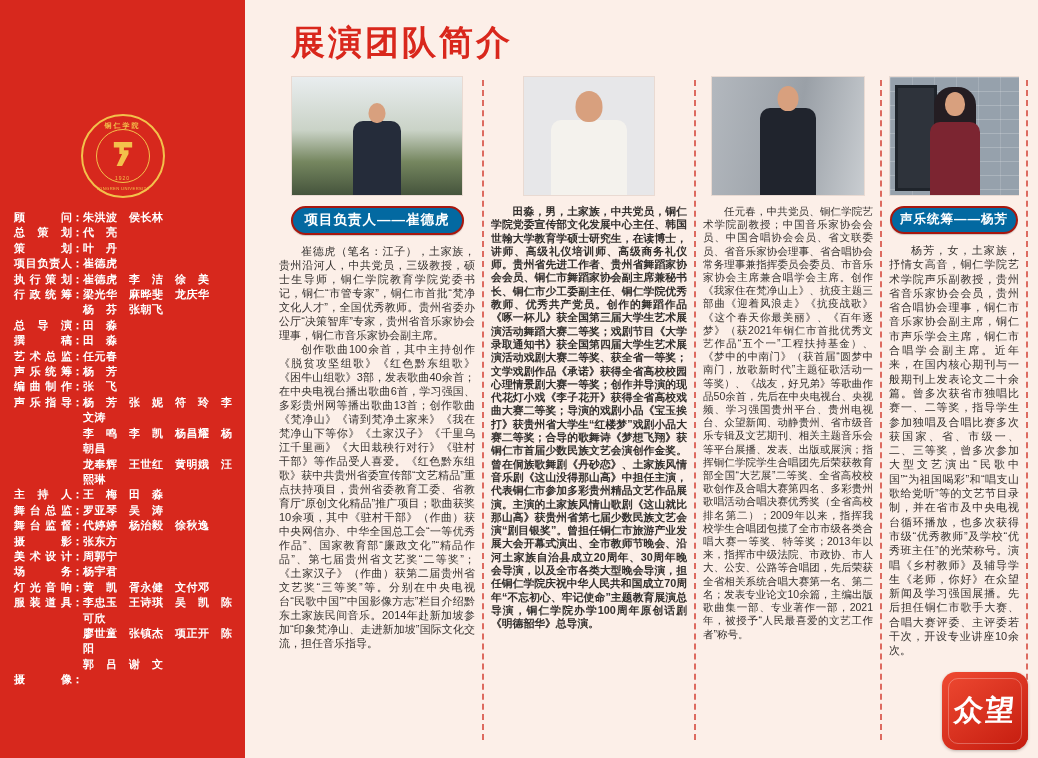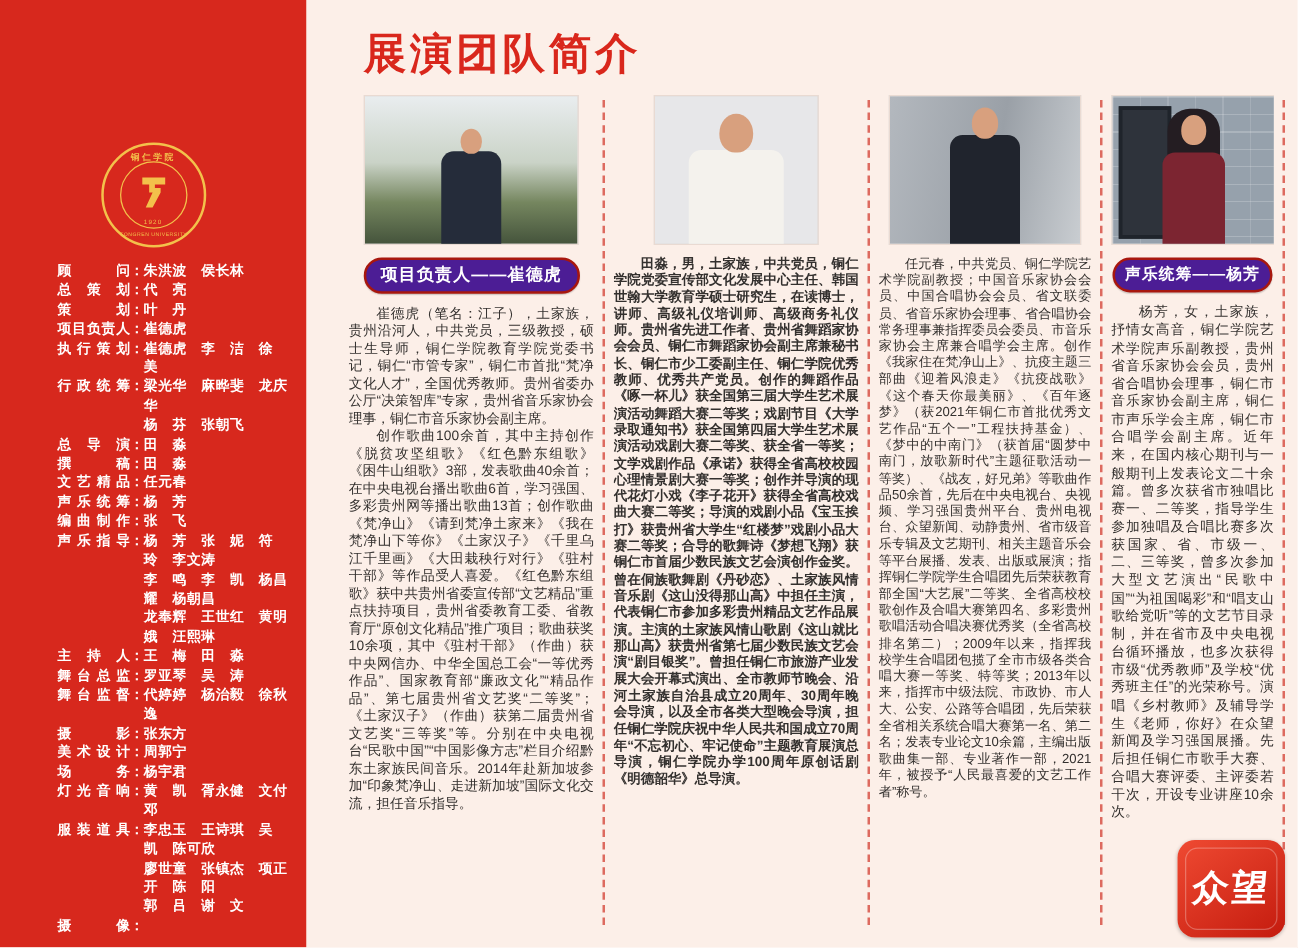--- a/index.html
+++ b/index.html
@@ -9,21 +9,21 @@
   
   .sidebar{flex:0 0 245px;background:#d7281d;color:#fff;overflow:hidden;}
   .seal{position:relative;margin:114px auto 0;width:80px;height:80px;border:2px solid #f3c14b;border-radius:50%;
         display:flex;align-items:center;justify-content:center;}
   .seal::after{content:"";position:absolute;inset:13px;border:1px solid #f3c14b;border-radius:50%;}
   .seal-cn{position:absolute;top:5px;width:100%;text-align:center;font-size:7px;color:#f3c14b;letter-spacing:2px;font-weight:bold;}
   .seal-en{position:absolute;bottom:5px;width:100%;text-align:center;font-size:5px;color:#f3c14b;letter-spacing:.5px;white-space:nowrap;transform:scale(.82);}
   .seal-year{position:absolute;bottom:15px;width:100%;text-align:center;font-size:5px;color:#f3c14b;letter-spacing:1px;}
   .seal-emblem{width:22px;height:26px;margin-top:-4px;}
   .credits{margin-top:12px;padding:0 8px 0 14px;}
-  .credit-row{display:flex;font-size:11px;line-height:15.4px;font-weight:bold;margin-left:32px;}
+  .credit-row{display:flex;font-size:11px;line-height:15.4px;font-weight:bold;}
   .credit-label{flex:0 0 58px;text-align:justify;text-align-last:justify;}
   .credit-colon{flex:0 0 auto;}
   .credit-names{flex:1;white-space:pre-line;letter-spacing:.5px;}
 
   
   .content{flex:1;position:relative;padding:20px 0 0 34px;overflow:hidden;}
   .title{margin:0 0 10px 12px;font-size:34px;color:#d9271c;font-weight:bold;letter-spacing:3px;}
   .columns{display:flex;align-items:stretch;height:664px;}
   .col{overflow:hidden;}
   .c1{width:196px;}.c2{width:196px;}.c3{width:170px;}.c4{width:130px;}
@@ -49,21 +49,21 @@
   .v3 .ph-torso{top:31px;width:56px;height:92px;background:#20242d;}
   .v4{width:130px;}
   .v4 .ph-bg{background-color:#96a1ac;background-image:
       repeating-linear-gradient(180deg,rgba(255,255,255,.20) 0 1px,transparent 1px 14px),
       repeating-linear-gradient(90deg,rgba(255,255,255,.14) 0 1px,transparent 1px 22px);}
   .v4 .ph-bg::before{content:"";position:absolute;left:5px;top:8px;width:36px;height:100px;background:#2e333b;border:3px solid #1f242b;}
   .v4 .ph-hair{display:block;top:10px;width:42px;height:88px;background:#241d22;border-radius:18px 18px 12px 12px;}
   .v4 .ph-head{top:15px;width:20px;height:24px;}
   .v4 .ph-torso{top:45px;width:50px;height:76px;background:#7c2531;}
 
-  .badge{margin:10px auto 0;width:fit-content;max-width:100%;background:#4c1d95;border:2px solid #a8170e;color:#fff;
+  .badge{margin:10px auto 0;width:fit-content;max-width:100%;background:#0369a1;border:2px solid #a8170e;color:#fff;
          font-weight:bold;font-size:13px;line-height:1.2;padding:4px 12px 5px;border-radius:16px;letter-spacing:1px;
          white-space:nowrap;box-shadow:0 1px 1px rgba(0,0,0,.18);}
   .c1 .badge{font-size:13.5px;}
   .c4 .badge{font-size:12.5px;padding:4px 8px 5px;}
 
   .bio{margin-top:9px;color:#33302e;text-align:justify;}
   .bio p{margin:0;text-indent:2em;}
   .c1 .bio{font-size:11px;line-height:14px;}
   .c2 .bio{font-size:10.8px;line-height:13.3px;font-weight:bold;}
   .c3 .bio{font-size:10.5px;line-height:13.2px;}
@@ -134,21 +134,21 @@
     <span class="credit-names">田　淼</span>
   </div>
 
   <div class="credit-row">
     <span class="credit-label">撰稿</span>
     <span class="credit-colon">：</span>
     <span class="credit-names">田　淼</span>
   </div>
 
   <div class="credit-row">
-    <span class="credit-label">文艺精品</span>
+    <span class="credit-label">艺术总监</span>
     <span class="credit-colon">：</span>
     <span class="credit-names">任元春</span>
   </div>
 
   <div class="credit-row">
     <span class="credit-label">声乐统筹</span>
     <span class="credit-colon">：</span>
     <span class="credit-names">杨　芳</span>
   </div>
 

